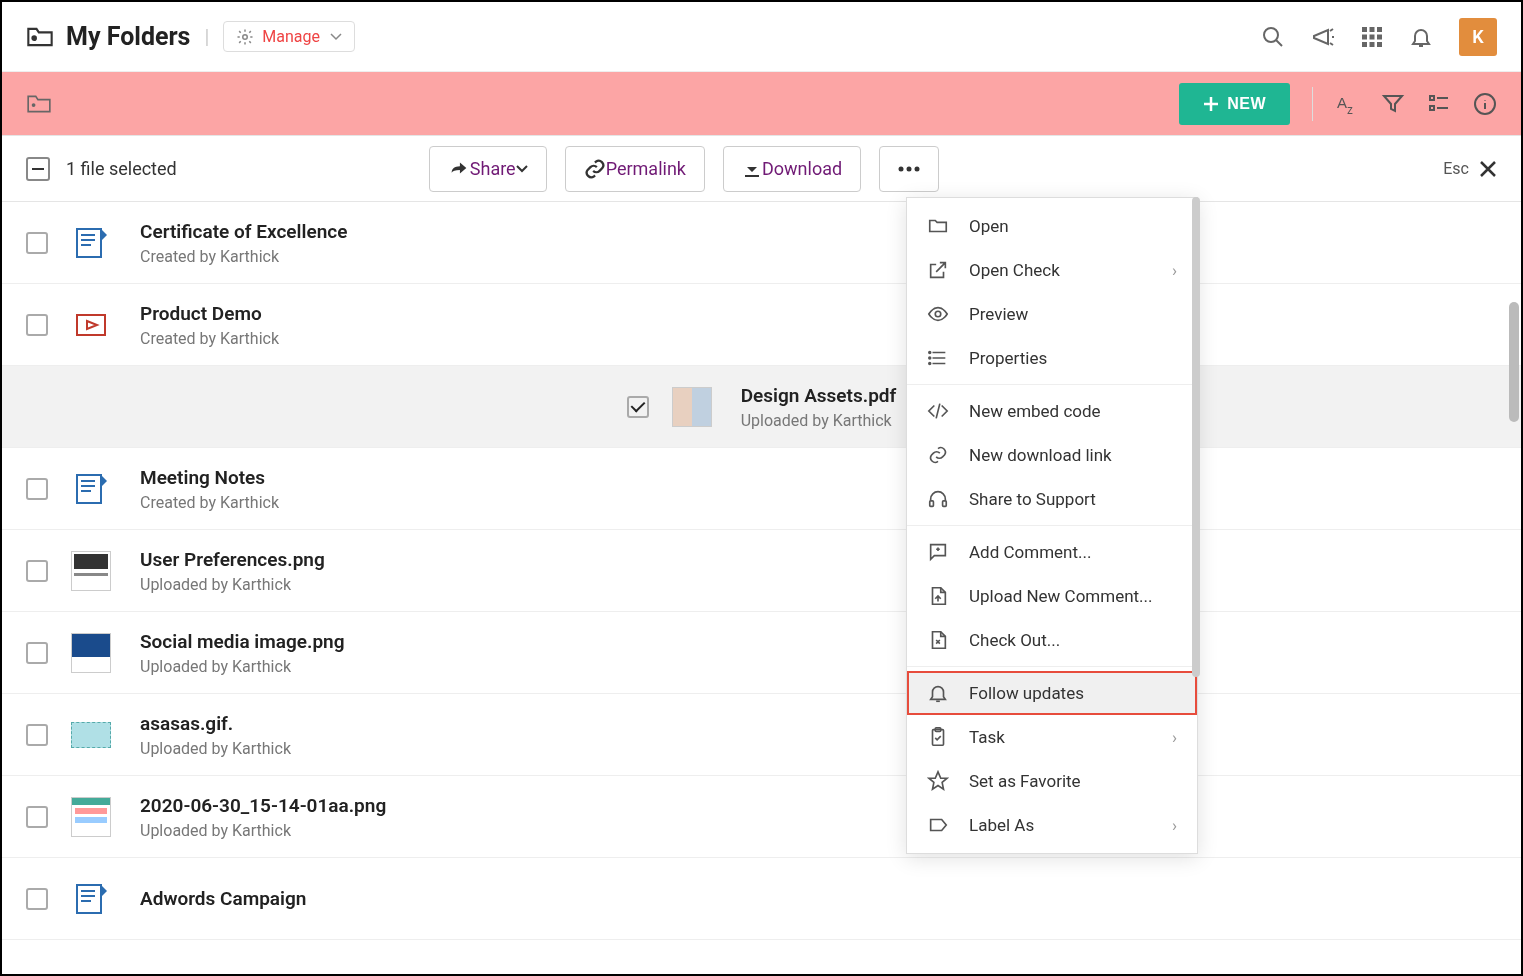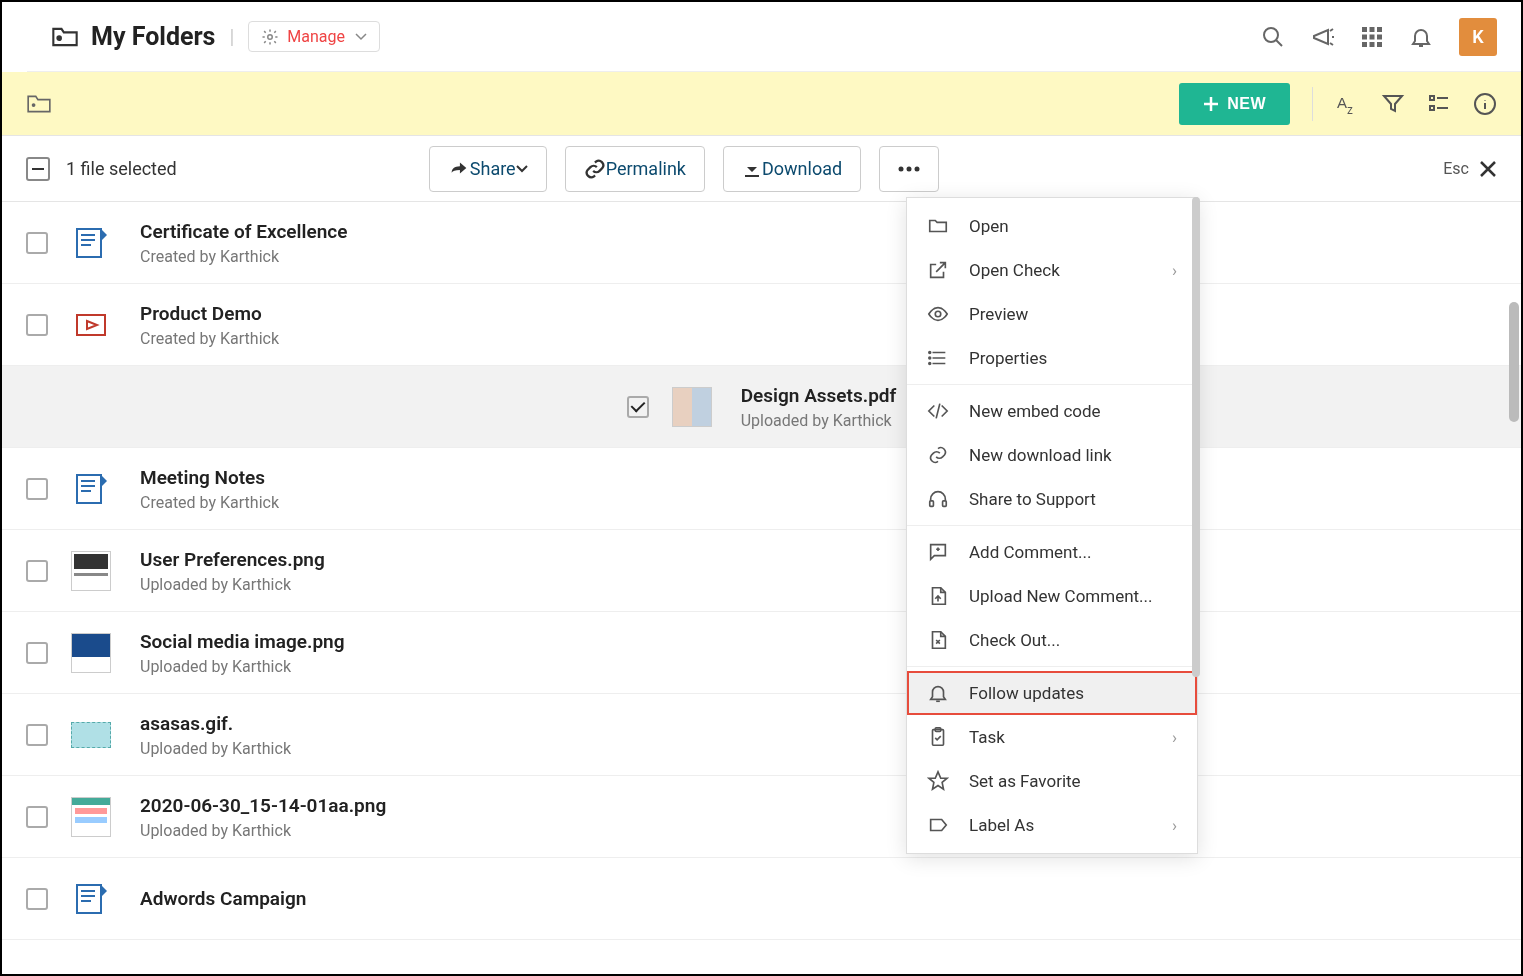--- a/index.html
+++ b/index.html
@@ -12,21 +12,20 @@
   overflow: hidden;
   position: relative;
   border: 2px solid #000;
 }
 .header {
   display: flex;
   align-items: center;
   padding: 10px 24px;
   height: 70px;
   border-bottom: 1px solid #eee;
-  margin-left: 25px;
 }
 .header .folder-icon {
   width: 28px; height: 24px; margin-right: 12px;
 }
 .header h1 {
   font-size: 25px;
   font-weight: 700;
   color: #222;
 }
 .header .divider {
@@ -58,21 +57,21 @@
   background: #e28d3d;
   color: #fff;
   display: flex;
   align-items: center;
   justify-content: center;
   font-weight: 600;
   border-radius: 3px;
   font-size: 18px;
 }
 .toolbar {
-  background: #fef9c3;
+  background: #fca5a5;
   height: 64px;
   display: flex;
   align-items: center;
   padding: 0 24px;
   border-bottom: 1px solid #e5e5e5;
 }
 .toolbar .folder-small {
   width: 26px; height: 22px;
   color: #666;
 }
@@ -127,21 +126,21 @@
   margin-left: auto;
   margin-right: auto;
 }
 .action-btn {
   display: inline-flex;
   align-items: center;
   border: 1px solid #ccc;
   border-radius: 4px;
   padding: 10px 18px;
   font-size: 18px;
-  color: #0c4a6e;
+  color: #701a75;
   background: #fff;
   cursor: pointer;
 }
 .more-btn {
   display: inline-flex;
   align-items: center;
   justify-content: center;
   border: 1px solid #ccc;
   border-radius: 4px;
   width: 60px;

